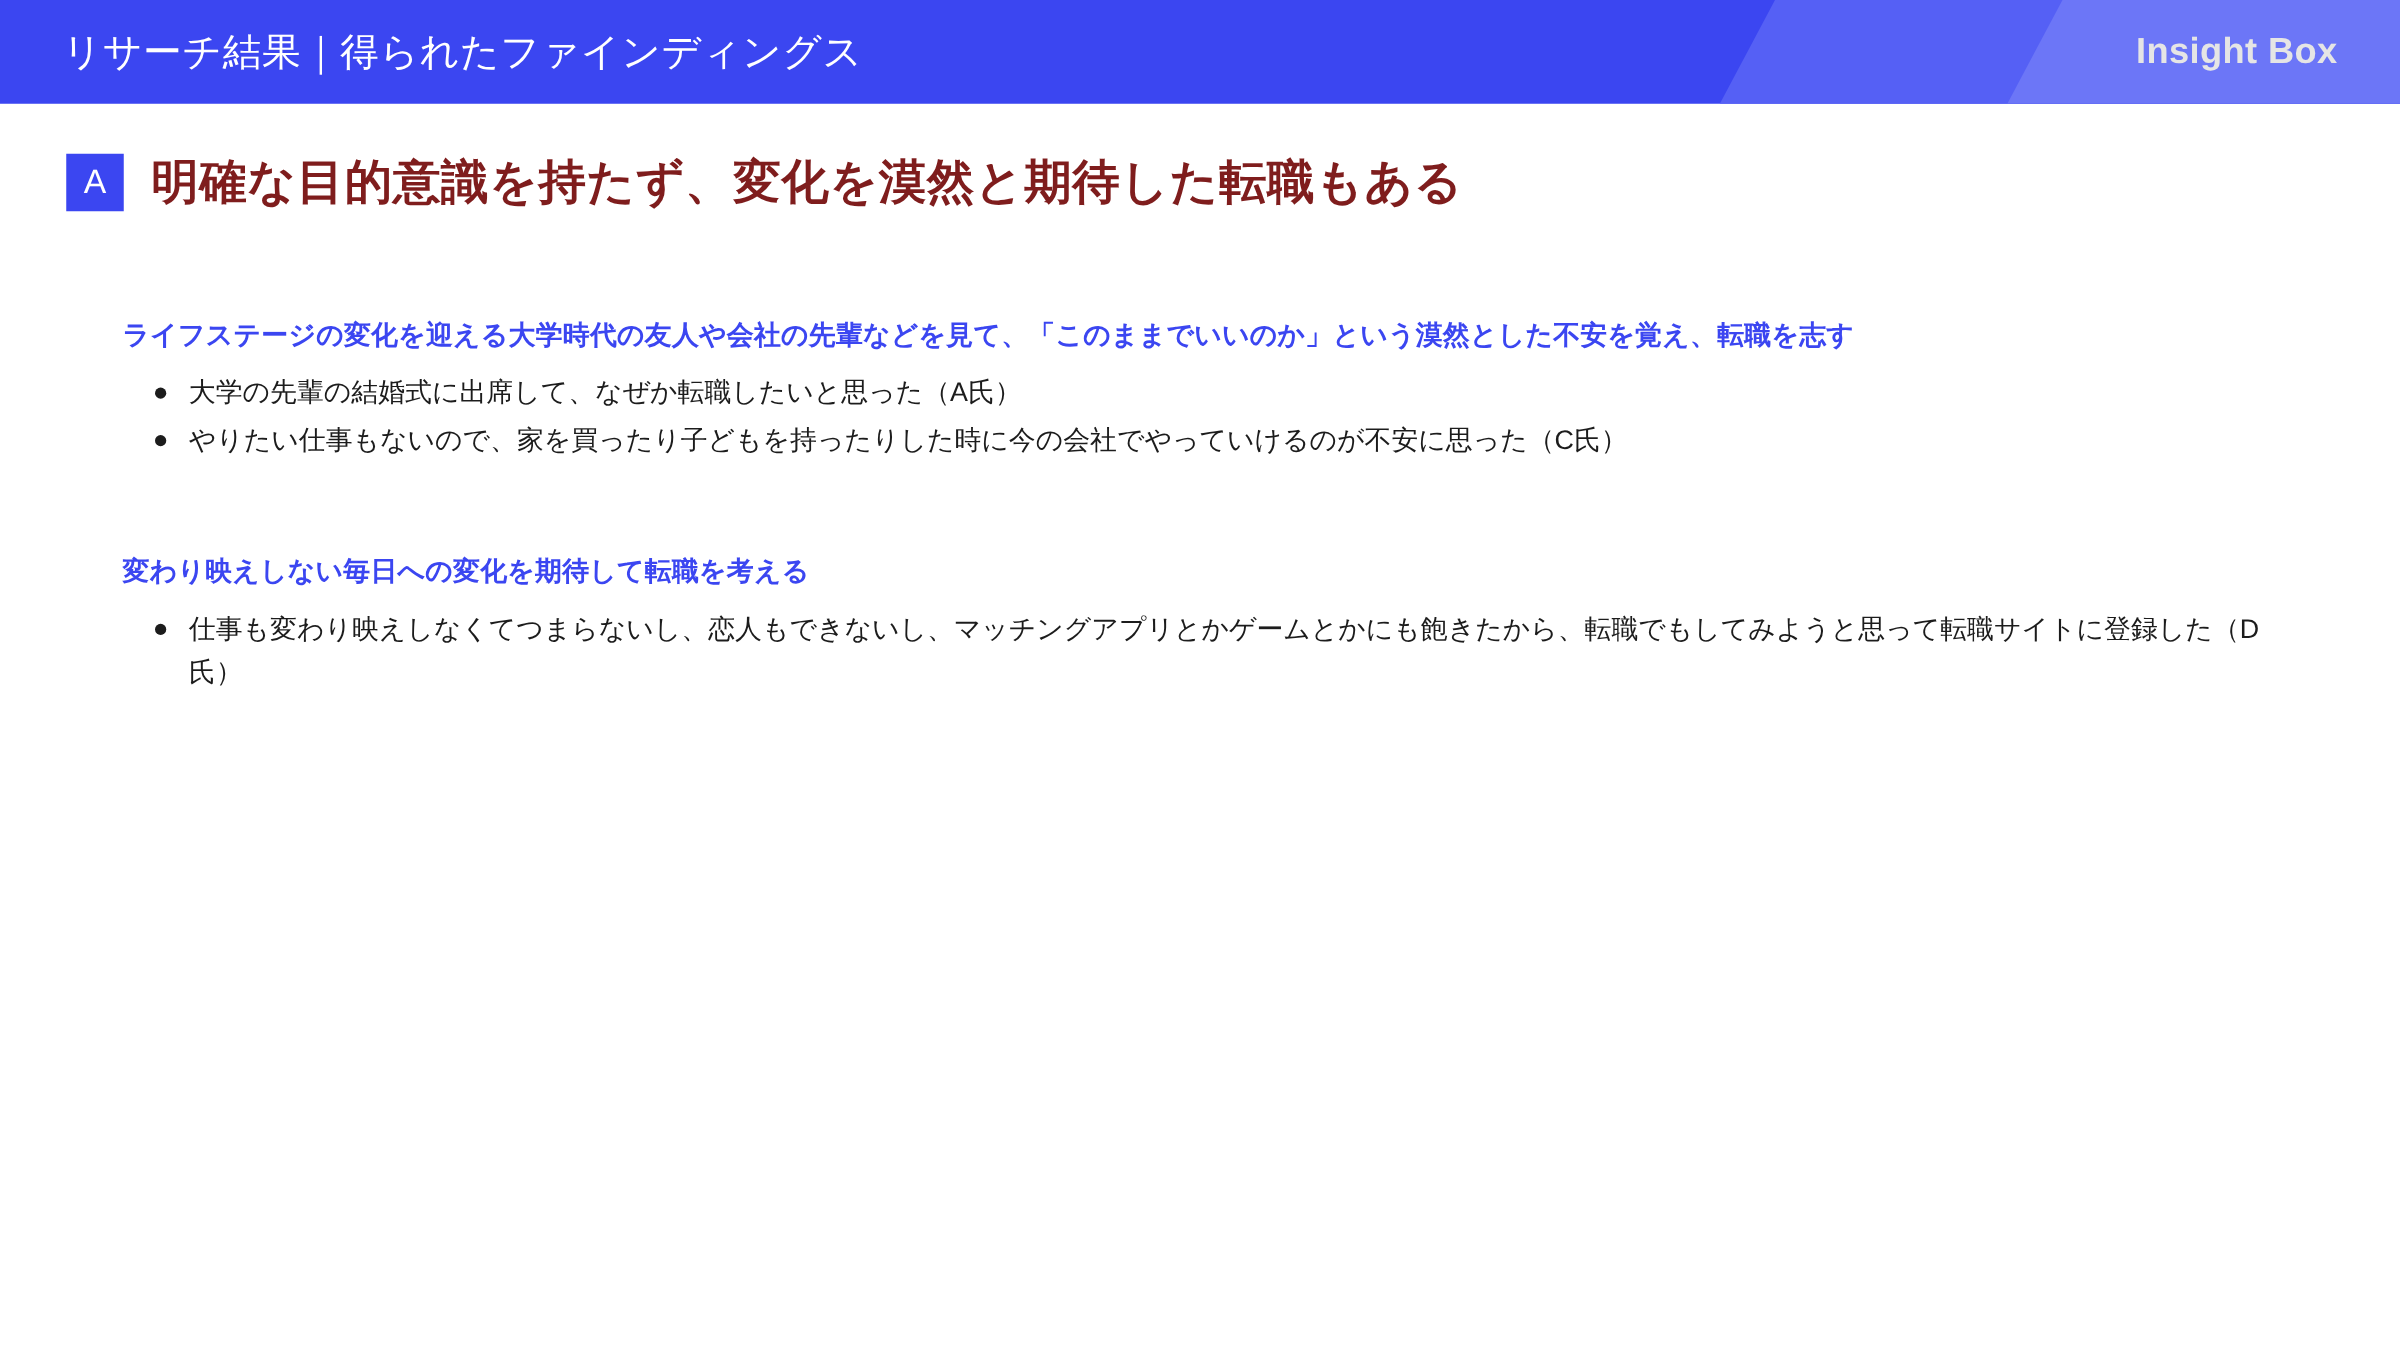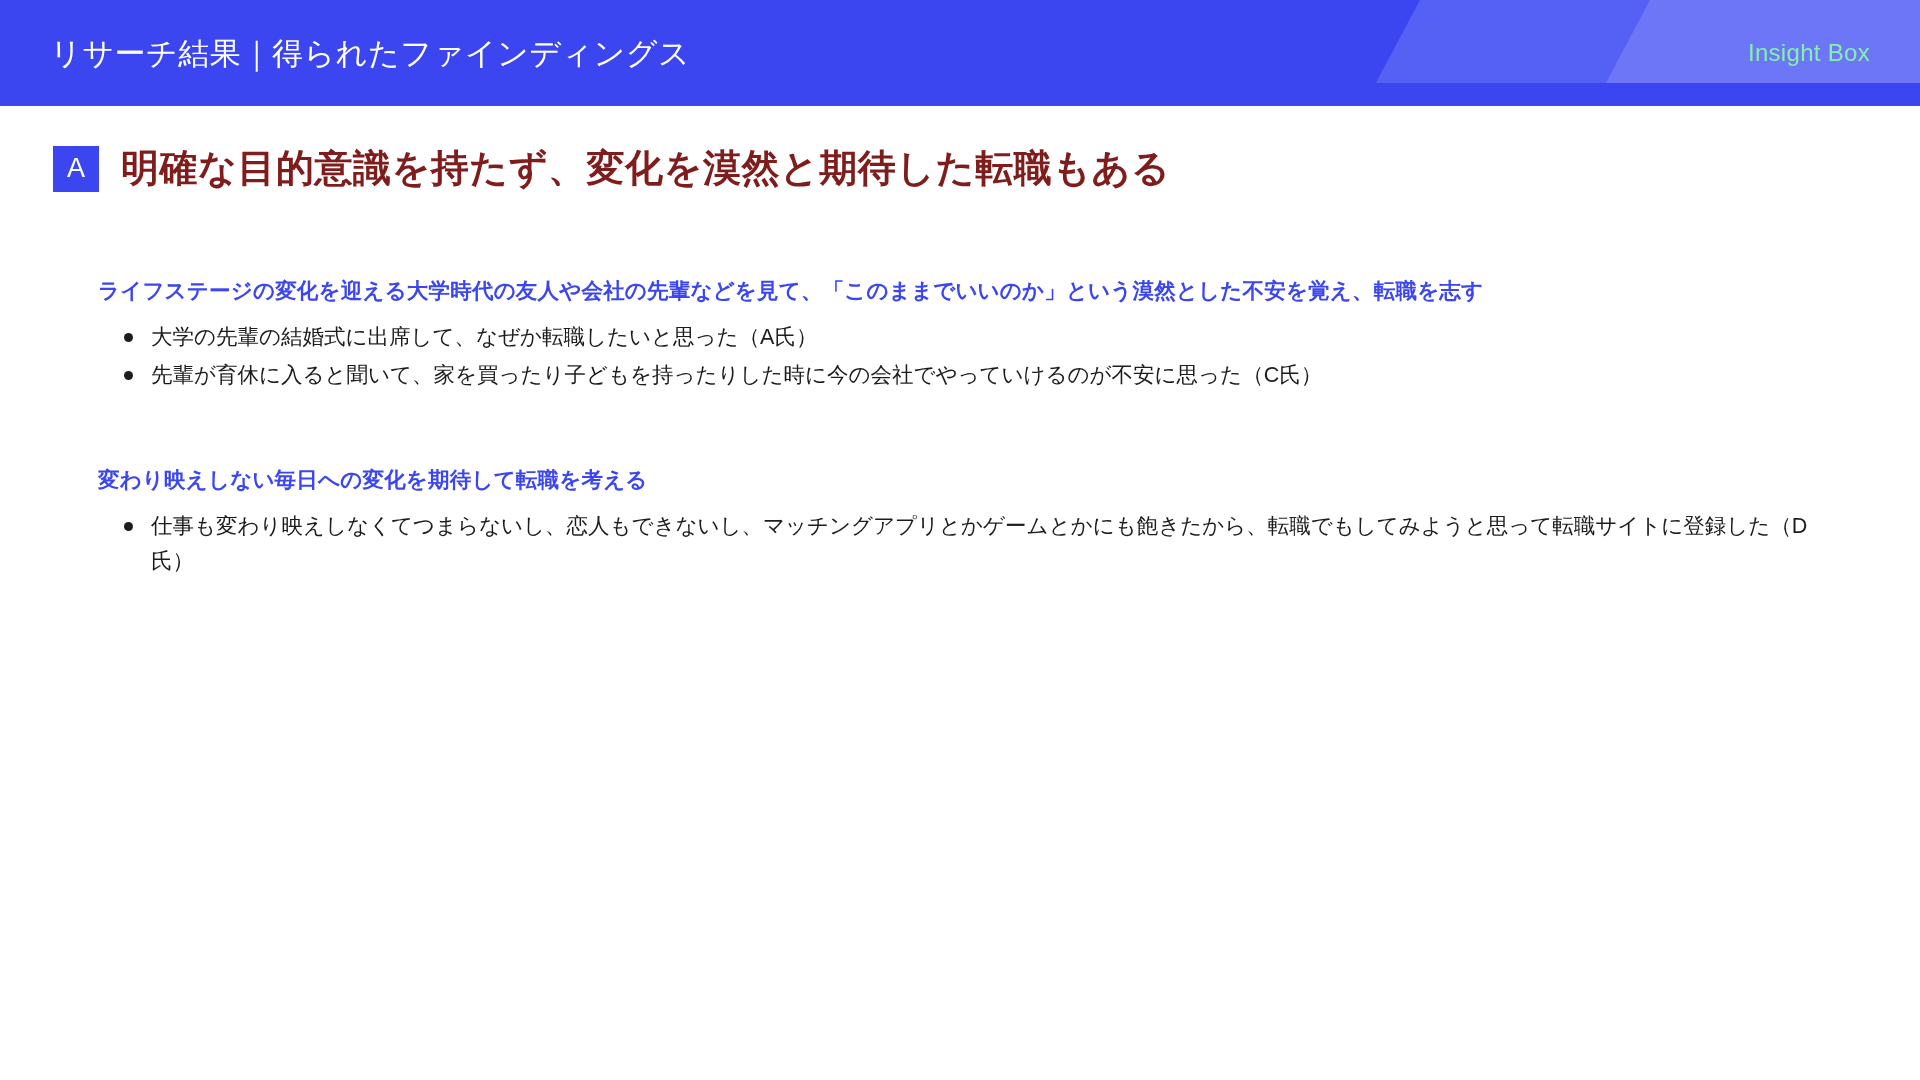--- a/index.html
+++ b/index.html
@@ -13,21 +13,21 @@
     font-family: "Liberation Sans", "DejaVu Sans", sans-serif;
     color: #1a1a1a;
     overflow: hidden;
     position: relative;
   }
 
   
   .header {
     position: relative;
     width: 100%;
-    height: 106px;
+    height: 83px;
     background: #3b46f1;
     overflow: hidden;
     display: flex;
     align-items: center;
   }
   .header-accent {
     position: absolute;
     top: 0;
     right: 0;
     height: 83px;
@@ -57,23 +57,23 @@
     letter-spacing: 0.5px;
     line-height: 1;
     white-space: nowrap;
   }
   .header-brand {
     position: absolute;
     z-index: 3;
     right: 50px;
     top: 50%;
     transform: translateY(-50%);
-    font-size: 24px;
-    font-weight: normal;
-    color: #86efac;
+    font-size: 29px;
+    font-weight: bold;
+    color: #e5e5e5;
     letter-spacing: 0.3px;
     white-space: nowrap;
   }
 
   
   .title-row {
     display: flex;
     align-items: center;
     margin-top: 37px;
     padding-left: 53px;
@@ -156,21 +156,21 @@
   <div class="title-badge">A</div>
   <div class="title-text">明確な目的意識を持たず、変化を漠然と期待した転職もある</div>
 </div>
 
 <div class="content">
 
   <div class="section">
     <div class="section-heading">ライフステージの変化を迎える大学時代の友人や会社の先輩などを見て、「このままでいいのか」という漠然とした不安を覚え、転職を志す</div>
     <ul class="bullets">
       <li>大学の先輩の結婚式に出席して、なぜか転職したいと思った（A氏）</li>
-      <li>先輩が育休に入ると聞いて、家を買ったり子どもを持ったりした時に今の会社でやっていけるのが不安に思った（C氏）</li>
+      <li>やりたい仕事もないので、家を買ったり子どもを持ったりした時に今の会社でやっていけるのが不安に思った（C氏）</li>
     </ul>
   </div>
 
   <div class="spacer-gap"></div>
 
   <div class="section">
     <div class="section-heading">変わり映えしない毎日への変化を期待して転職を考える</div>
     <ul class="bullets">
       <li>仕事も変わり映えしなくてつまらないし、恋人もできないし、マッチングアプリとかゲームとかにも飽きたから、転職でもしてみようと思って転職サイトに登録した（D氏）</li>
     </ul>

